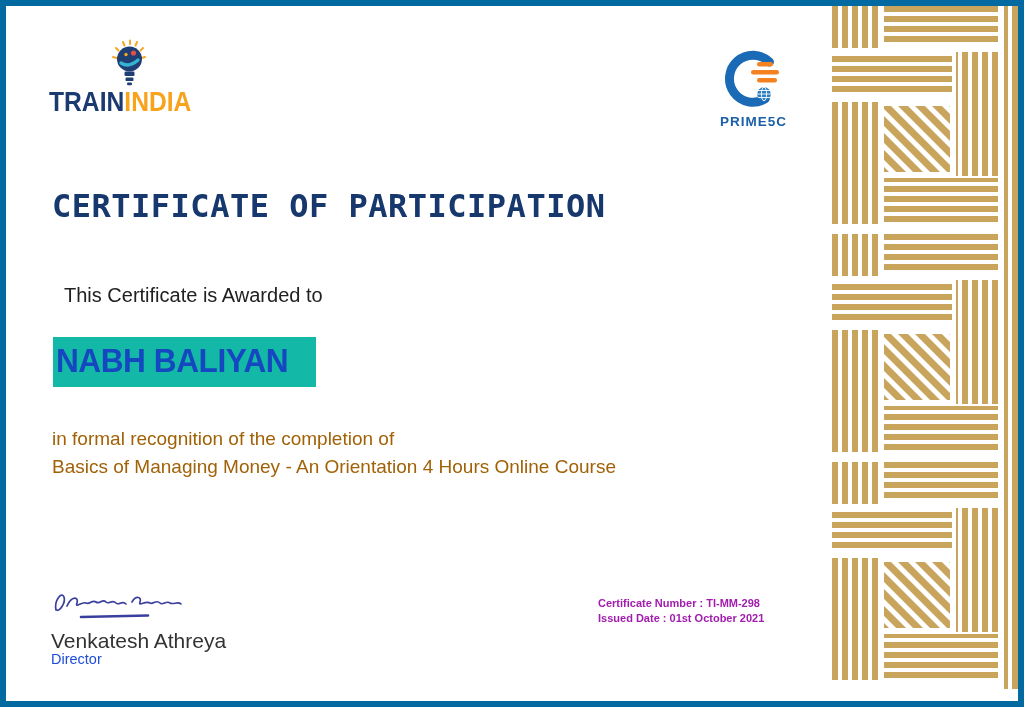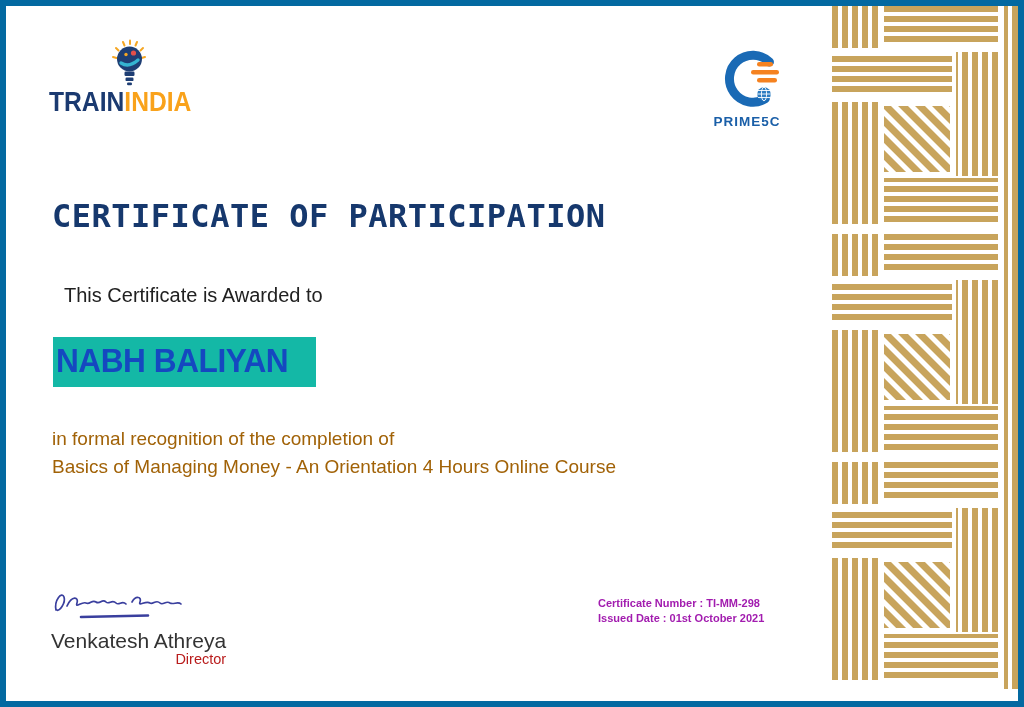--- a/index.html
+++ b/index.html
@@ -23,29 +23,29 @@
   }
   .bulb-wrap{display:block;margin-left:61px;height:52px;}
   .train-text{
     font-size:28px;font-weight:bold;letter-spacing:0;
     transform:scaleX(0.88);transform-origin:left;
     white-space:nowrap;line-height:24px;
   }
   .train-text .w1{color:#1b3a70;}
   .train-text .w2{color:#f9a21b;}
   .logo-prime{
-    position:absolute;left:701px;top:44px;width:80px;text-align:center;
+    position:absolute;left:701px;top:44px;width:80px;text-align:right;
   }
   .prime-label{
     margin-top:2px;
     font-size:13.5px;font-weight:bold;color:#1a5fa8;letter-spacing:1px;
   }
   
   .title{
-    position:absolute;left:46px;top:191px;margin:0;
+    position:absolute;left:46px;top:181px;margin:0;
     font-family:"DejaVu Sans Mono", monospace;
     font-size:32px;font-weight:bold;letter-spacing:0.5px;
     color:#16386d;white-space:nowrap;
   }
   .awarded{
     position:absolute;left:46px;top:266px;margin:12px;
     font-size:20px;color:#212121;
   }
   .name-wrap{
     position:absolute;left:47px;top:331px;
@@ -58,21 +58,21 @@
     display:inline-block;transform:scaleX(0.93);transform-origin:left;
   }
   .recog{
     position:absolute;left:46px;top:419px;margin:0;
     font-size:19px;line-height:27.5px;color:#a16207;
   }
   
   .sig-block{position:absolute;left:45px;top:580px;}
   .sig-img{display:block;}
   .sig-name{font-size:21px;color:#333;margin-top:6px;line-height:18px;}
-  .sig-role{font-size:14.5px;color:#b91c1c;line-height:18px;text-align:right;}
+  .sig-role{font-size:14.5px;color:#1d4ed8;line-height:18px;}
   .meta-block{
     position:absolute;left:592px;top:590px;
     font-size:11px;font-weight:bold;color:#a21caf;line-height:14.5px;
   }
 </style>
 </head>
 <body>
 
 <div class="page">
 

